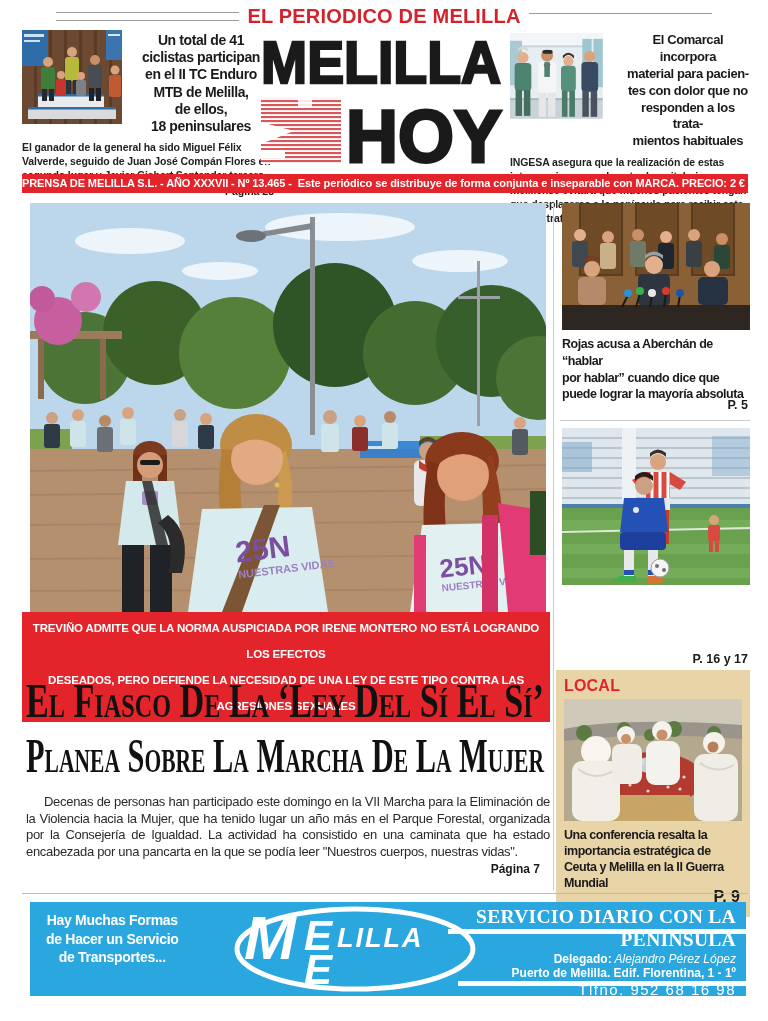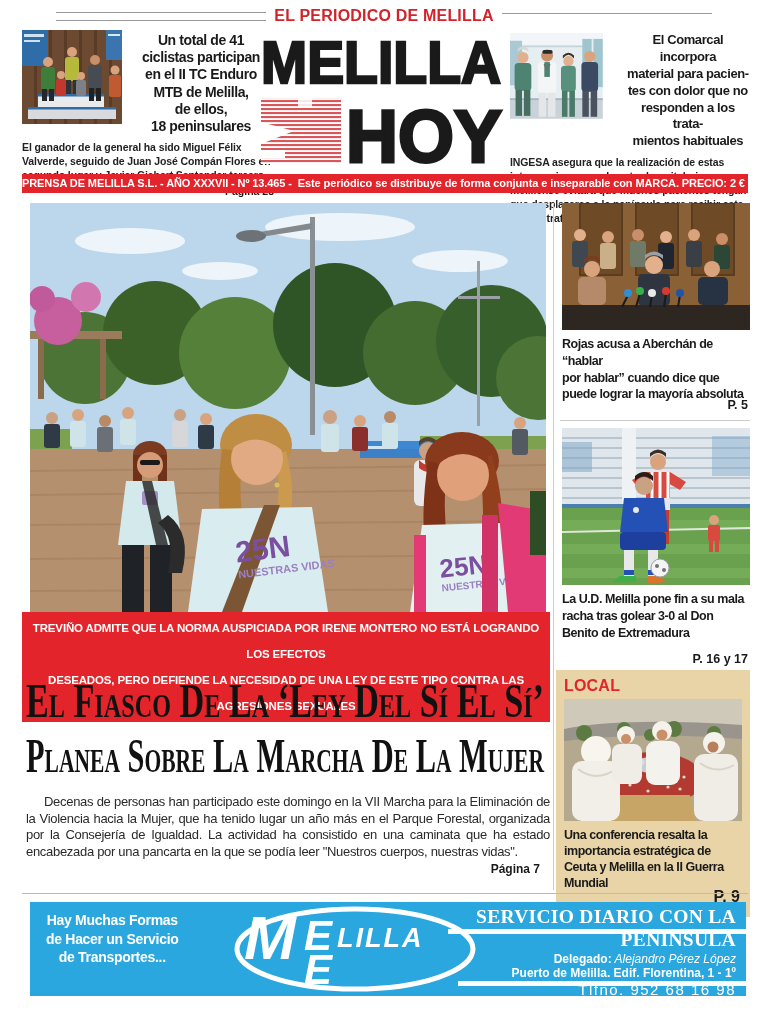--- a/index.html
+++ b/index.html
@@ -6,21 +6,21 @@
   .page {
     position:relative; width:768px; height:1021px; background:#fff;
     font-family:"Liberation Sans", sans-serif; color:#1a1a1a; overflow:hidden;
   }
   .abs { position:absolute; }
 
   
   .tagline-row { left:56px; top:6px; width:656px; height:20px; display:flex; align-items:center; }
   .tagline-rule-l { flex:1; height:7px; border-top:1.5px solid #9a9a9a; border-bottom:1.5px solid #9a9a9a; }
   .tagline-rule-r { flex:1; height:1.5px; background:#9a9a9a; margin-top:-5px; }
-  .tagline-text { padding:0 8px; color:#d2232b; font-weight:bold; font-size:16px; letter-spacing:0.2px; white-space:nowrap; }
+  .tagline-text { padding:0 8px; color:#d2232b; font-weight:bold; font-size:20px; letter-spacing:0.2px; white-space:nowrap; }
 
   
   .hdr-left { left:22px; top:30px; width:252px; }
   .hdr-left-top { display:flex; gap:6px; }
   .hdr-photo { border:0; display:block; }
   .hdr-head-l { width:146px; font-weight:bold; font-size:14px; line-height:1.23; text-align:center; white-space:pre-line; letter-spacing:-0.4px; padding-top:2px; }
   .deck { margin-top:6px; font-size:10.5px; font-weight:bold; line-height:1.32; color:#222; letter-spacing:-0.1px; }
   .pageref-sm { text-align:right; font-size:10.5px; font-weight:bold; margin-top:2px; }
 
   .logo-block { left:258px; top:28px; width:246px; height:144px; }
@@ -444,23 +444,20 @@
       <rect x="62" y="142" width="10" height="5" fill="#2451b5"></rect>
         <rect x="86" y="142" width="10" height="5" fill="#2451b5"></rect>
       <path d="M58 148 L74 148 L74 154 L50 154 Z" fill="#3db04a"></path>
         <path d="M86 148 L98 148 L104 154 L86 156 Z" fill="#d8742e"></path>
     </g>
     <circle cx="98" cy="140" r="9" fill="#f4f4f4"></circle>
       <circle cx="98" cy="140" r="9" fill="none" stroke="#9aa0a5" stroke-width="1"></circle>
     <circle cx="95" cy="138" r="2" fill="#6d7277"></circle>
       <circle cx="102" cy="142" r="2" fill="#6d7277"></circle>
   </svg>
-  <div class="abs rc-h2">La U.D. Melilla pone fin a su mala
-racha tras golear 3-0 al Don
-Benito de Extremadura</div>
   <div class="abs rc-p16">P. 16 y 17</div>
 
   <div class="abs local-box">
     <div class="local-label">LOCAL</div>
     <svg width="178" height="122" viewBox="0 0 178 122" style="margin-top:4px">
       <rect width="178" height="122" fill="#b4a98e"></rect>
       <rect x="0" y="0" width="178" height="30" fill="#cfc9ba"></rect>
       <path d="M0 30 Q60 18 178 26 L178 40 Q80 32 0 42 Z" fill="#9a958c"></path>
       <g fill="#5e7a43">
           <circle cx="20" cy="34" r="8"></circle>

